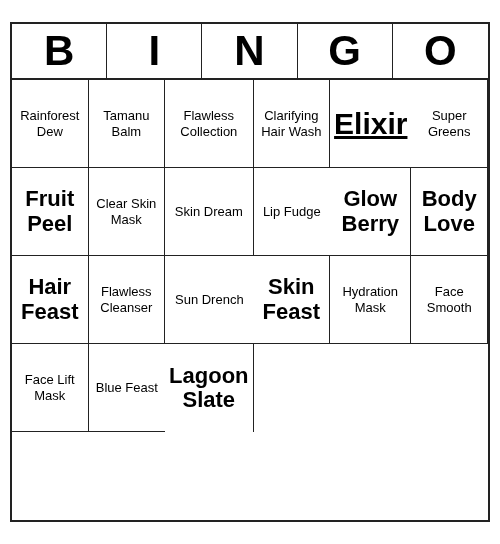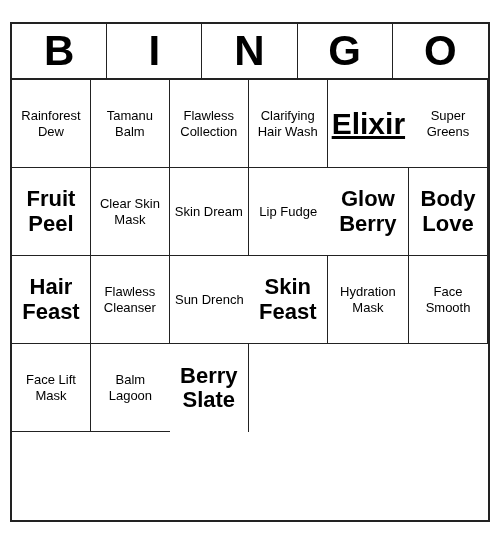--- a/index.html
+++ b/index.html
@@ -150,19 +150,19 @@
       <div class="bingo-cell">
         <span class="cell-text">Hydration Mask</span>
       </div>
       <div class="bingo-cell">
         <span class="cell-text">Face Smooth</span>
       </div>
       <div class="bingo-cell">
         <span class="cell-text">Face Lift Mask</span>
       </div>
       <div class="bingo-cell">
-        <span class="cell-text">Balm Lagoon</span>
+        <span class="cell-text">Blue Feast</span>
       </div>
       <div class="bingo-cell">
-        <span class="cell-text large">Berry Slate</span>
+        <span class="cell-text large">Lagoon Slate</span>
       </div>
     </div>
 </div>
 
 </body></html>

